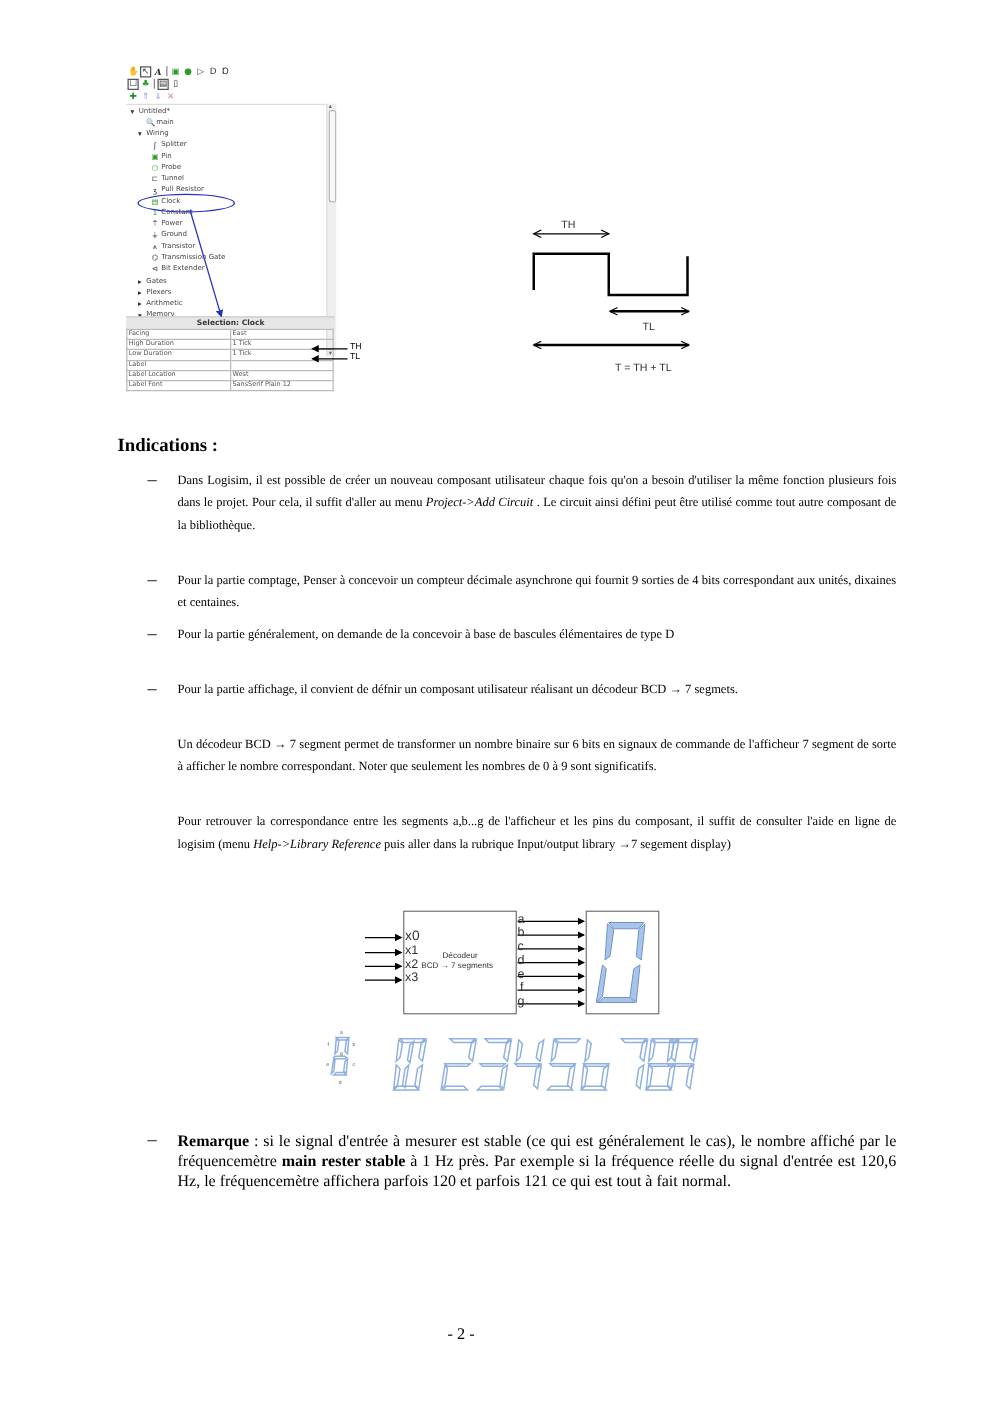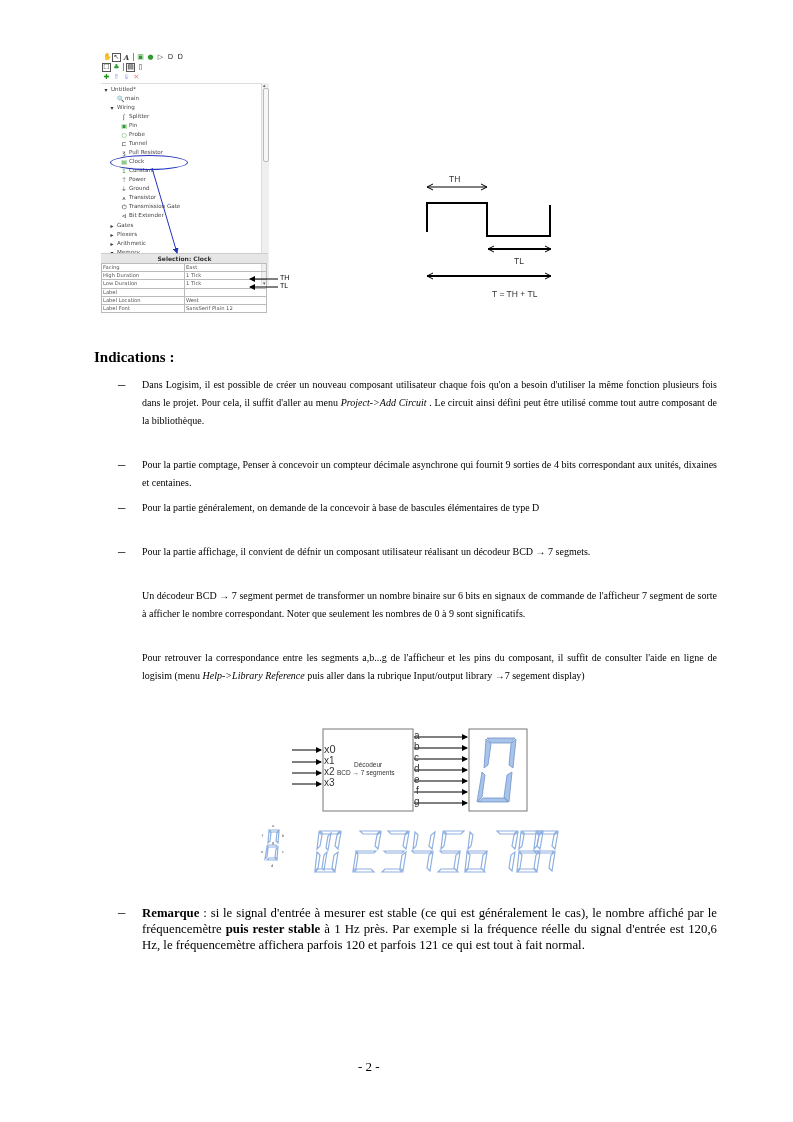--- a/index.html
+++ b/index.html
@@ -343,16 +343,16 @@
       <text x="19" y="44">d</text>
       <text x="9" y="30">e</text>
       <text x="10" y="14">f</text>
       <text x="20" y="21">g</text>
     </g>
   </svg>
 </div>
 
 <span class="bullet" style="top:904px;">–</span>
 <div class="para small-para" style="top:905px;">
-  <b>Remarque</b><span> : si le signal d'entrée à mesurer est stable (ce qui est généralement le cas), le nombre affiché par le fréquencemètre </span><b>puis rester stable</b><span> à 1 Hz près. Par exemple si la fréquence réelle du signal d'entrée est 120,6 Hz, le fréquencemètre affichera parfois 120 et parfois 121 ce qui est tout à fait normal.</span>
+  <b>Remarque</b><span> : si le signal d'entrée à mesurer est stable (ce qui est généralement le cas), le nombre affiché par le fréquencemètre </span><b>main rester stable</b><span> à 1 Hz près. Par exemple si la fréquence réelle du signal d'entrée est 120,6 Hz, le fréquencemètre affichera parfois 120 et parfois 121 ce qui est tout à fait normal.</span>
 </div>
 
 <div class="page-num">- 2 -</div>
 
 </body></html>

